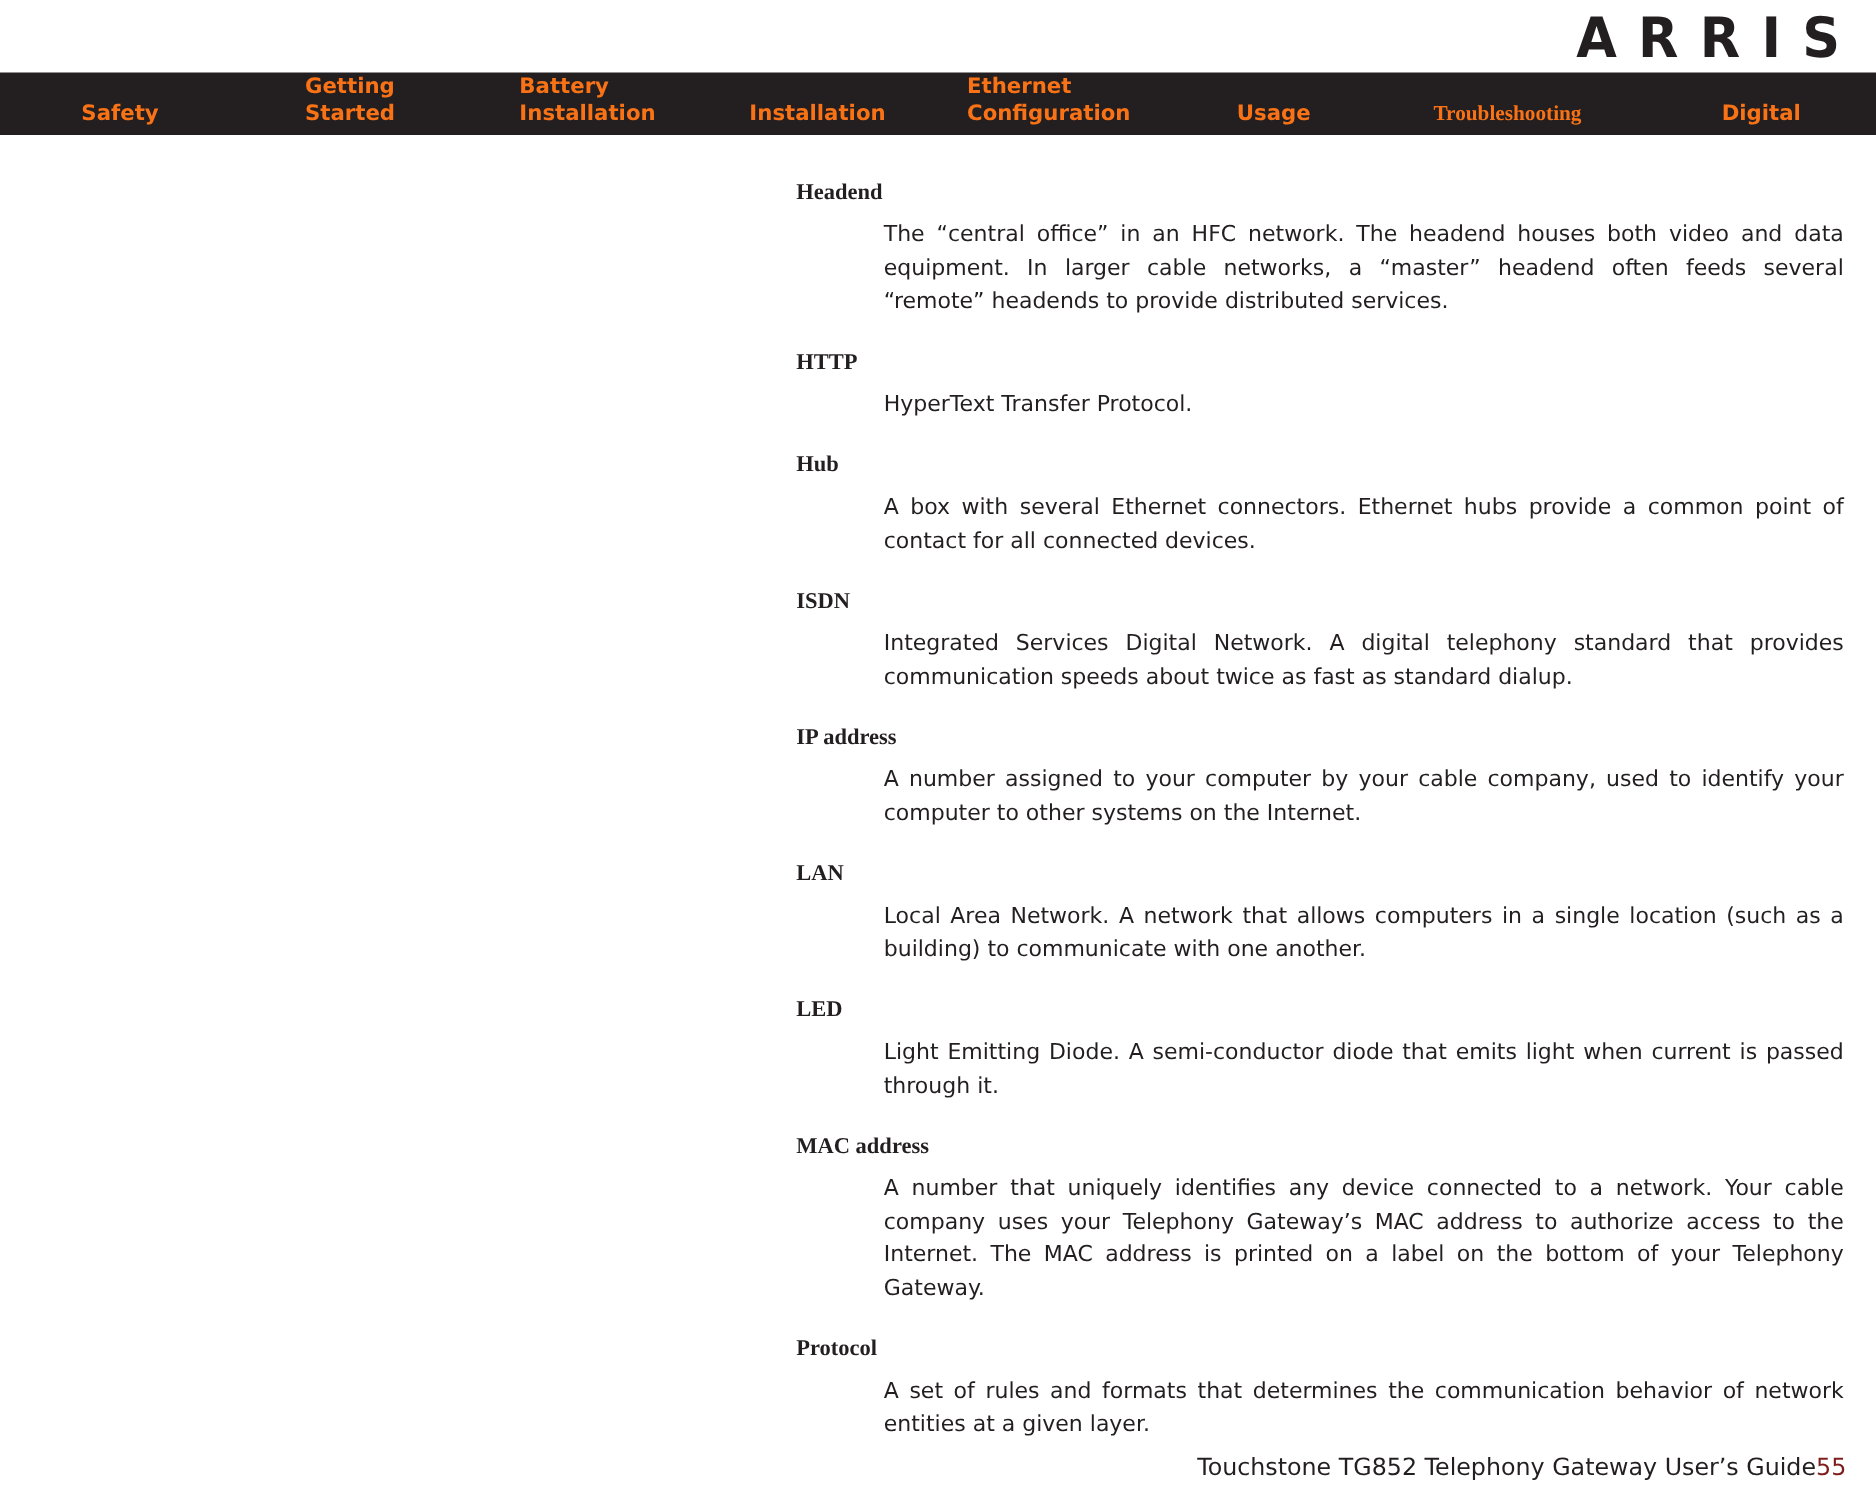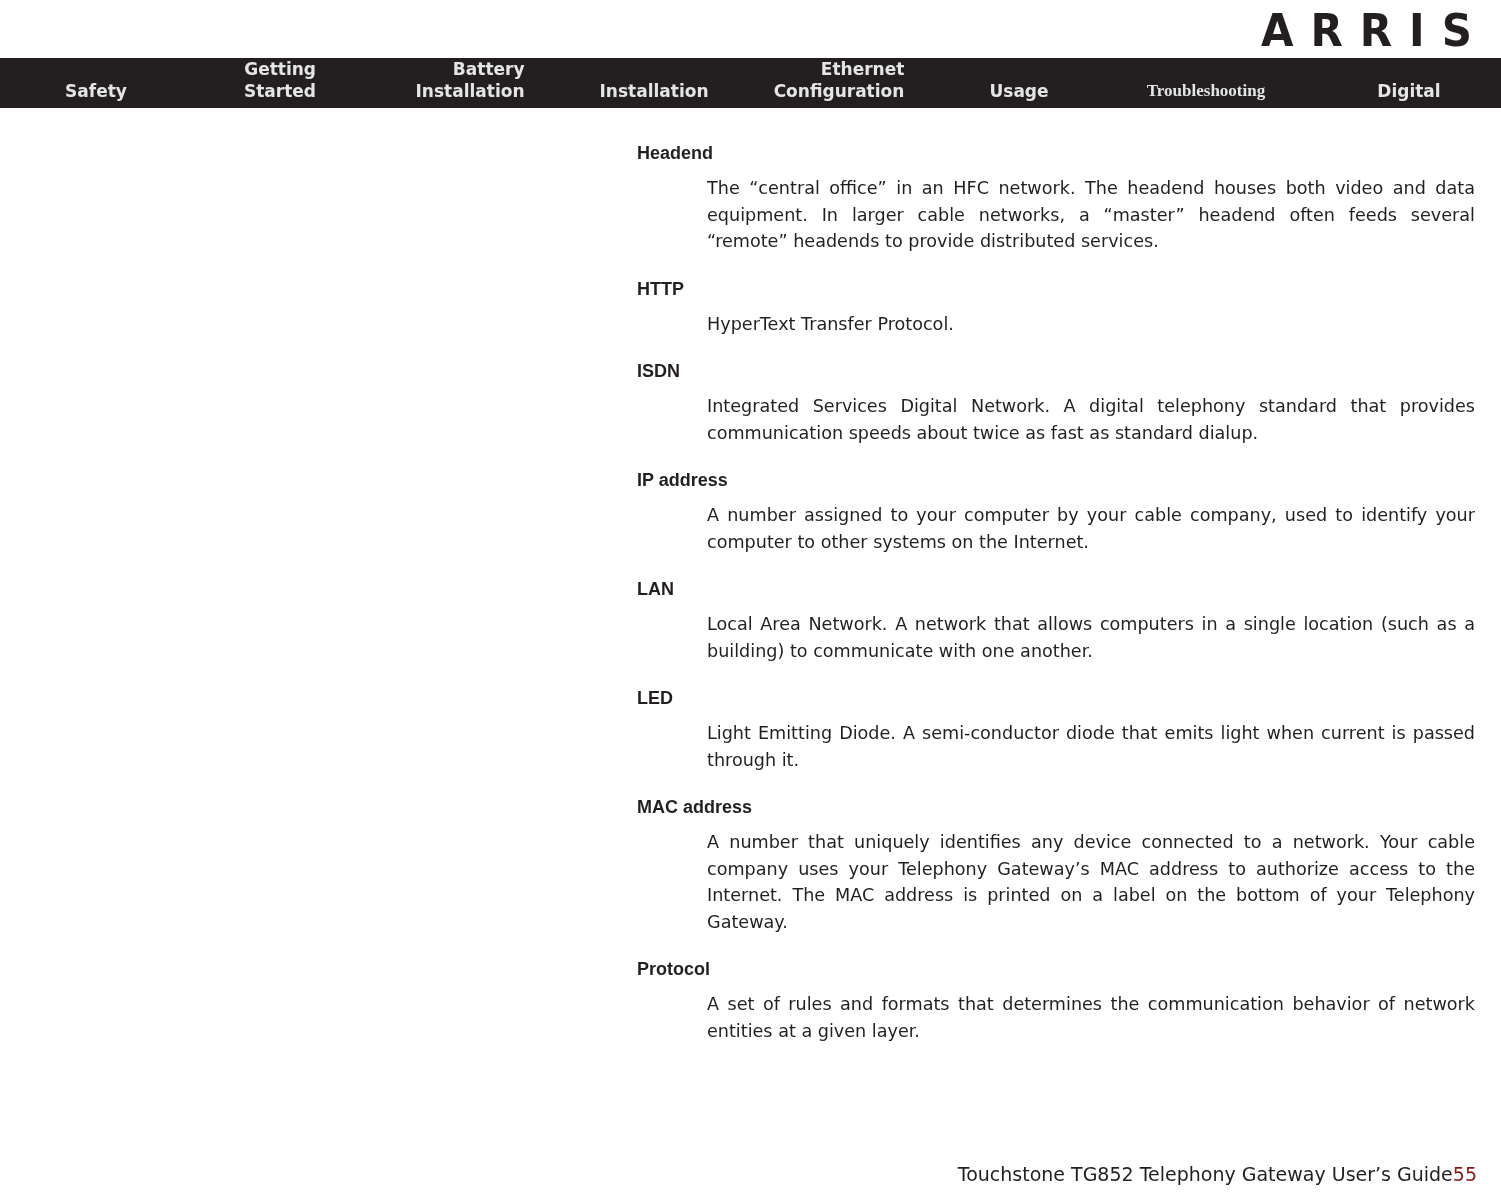--- a/index.html
+++ b/index.html
@@ -41,43 +41,43 @@
   .navbar {
     position: absolute;
     top: 58px;
     left: 0;
     width: 1501px;
     height: 50px;
     background: #231f20;
   }
   .nav-item {
     position: absolute;
-    color: #e5e5e5;
+    color: #f97316;
     font-family: "DejaVu Sans", "Liberation Sans", sans-serif;
     font-weight: bold;
     font-size: 17px;
     line-height: 22px;
-    text-align: right;
+    text-align: left;
     white-space: pre-line;
     bottom: 6px;
     transform: translateX(-50%);
   }
 
   
   .content {
     position: absolute;
     top: 140px;
     left: 637px;
     width: 840px;
   }
   .gloss-entry {
     margin-bottom: 21px;
   }
   .gloss-term {
-    font-family: Liberation Sans, sans-serif;
+    font-family: Liberation Serif, serif;
     font-weight: bold;
     font-size: 18px;
     color: #231f20;
     line-height: 26px;
     margin-bottom: 9px;
   }
   .gloss-def {
     font-family: "DejaVu Sans", "Liberation Sans", sans-serif;
     font-weight: normal;
     font-size: 17.6px;
@@ -134,20 +134,24 @@
 <main class="content" id="glossary-content">
     <div class="gloss-entry">
       <div class="gloss-term">Headend</div>
       <div class="gloss-def">The “central office” in an HFC network. The headend houses both video and data equipment. In larger cable networks, a “master” headend often feeds several “remote” headends to provide distributed services.</div>
     </div>
     <div class="gloss-entry">
       <div class="gloss-term">HTTP</div>
       <div class="gloss-def">HyperText Transfer Protocol.</div>
     </div>
     <div class="gloss-entry">
+      <div class="gloss-term">Hub</div>
+      <div class="gloss-def">A box with several Ethernet connectors. Ethernet hubs provide a common point of contact for all connected devices.</div>
+    </div>
+    <div class="gloss-entry">
       <div class="gloss-term">ISDN</div>
       <div class="gloss-def">Integrated Services Digital Network. A digital telephony standard that provides communication speeds about twice as fast as standard dialup.</div>
     </div>
     <div class="gloss-entry">
       <div class="gloss-term">IP address</div>
       <div class="gloss-def">A number assigned to your computer by your cable company, used to identify your computer to other systems on the Internet.</div>
     </div>
     <div class="gloss-entry">
       <div class="gloss-term">LAN</div>
       <div class="gloss-def">Local Area Network. A network that allows computers in a single location (such as a building) to communicate with one another.</div>

